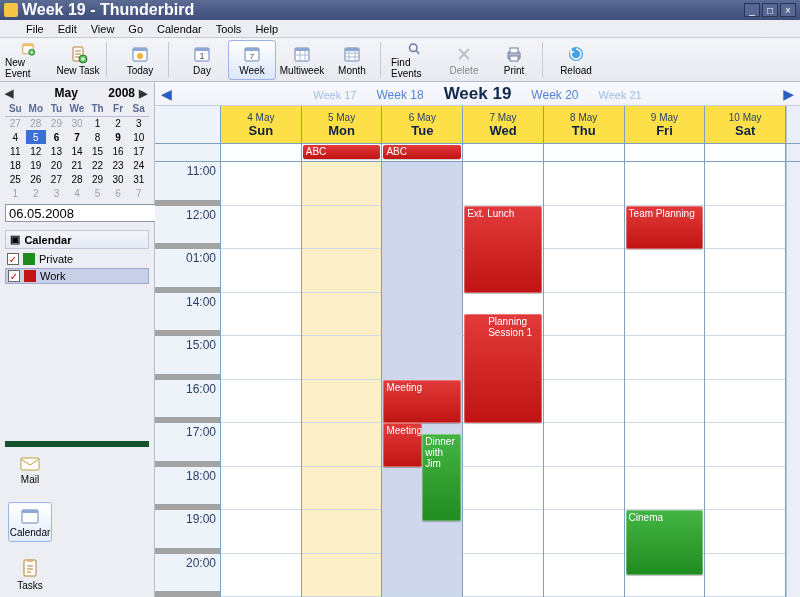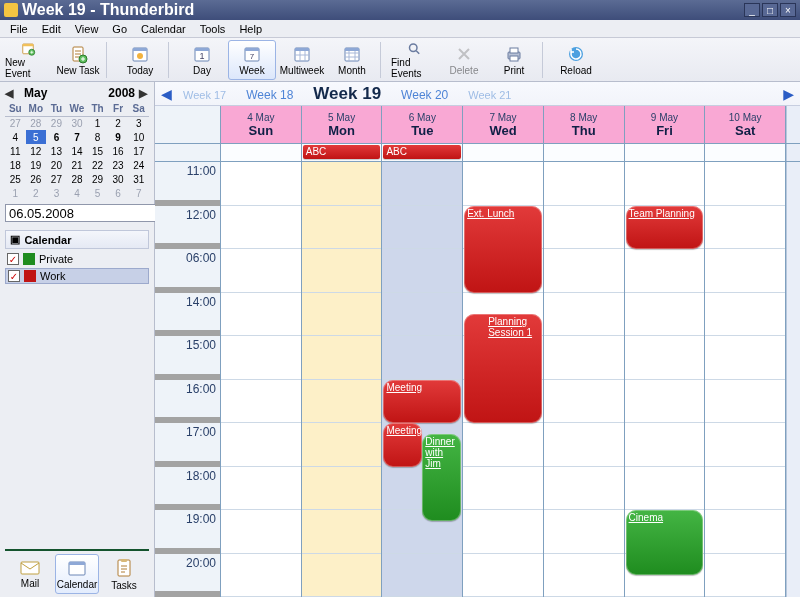--- a/index.html
+++ b/index.html
@@ -6,90 +6,90 @@
 body { background: #eceef3; width: 800px; height: 597px; overflow: hidden; font-size: 11px; }
 
 
 .titlebar { height: 20px; background: linear-gradient(#5b6b94, #3e4d7a); color: #fff; display: flex; align-items: center; padding: 0 4px; }
 .titlebar .icon { width: 14px; height: 14px; background: #f4c542; border-radius: 2px; margin-right: 4px; }
 .titlebar .title { flex: 1; font-weight: bold; font-size: 16px; }
 .titlebar .winbtns { display: flex; gap: 2px; }
 .titlebar .winbtns span { width: 16px; height: 14px; border: 1px solid #2a3558; background: #586894; display: flex; align-items: center; justify-content: center; font-size: 10px; cursor: default; }
 
 
-.menubar { height: 18px; background: #eceef3; display: flex; align-items: center; padding: 0 4px; gap: 2px; border-bottom: 1px solid #c7cad6; }
+.menubar { height: 18px; background: #eceef3; display: flex; align-items: center; padding: 0 20px; gap: 2px; border-bottom: 1px solid #c7cad6; }
 .menubar span { padding: 1px 6px; cursor: default; }
 
 
 .toolbar { height: 44px; background: linear-gradient(#f4f5f9, #e8eaf1); border-bottom: 1px solid #b7bdcd; display: flex; align-items: center; padding: 0 4px; gap: 2px; }
 .tbtn { width: 48px; height: 40px; display: flex; flex-direction: column; align-items: center; justify-content: center; gap: 1px; border: 1px solid transparent; border-radius: 3px; cursor: default; font-size: 10px; }
 .tbtn.active { border: 1px solid #9bb4e5; background: linear-gradient(#fff,#dce7fb); }
 .tbtn.disabled { opacity: .45; }
 .tbtn .ticon { width: 20px; height: 20px; }
 .tsep { width: 6px; height: 36px; border-left: 1px solid #c5cad8; margin: 0 2px; }
 
 
 .main { display: flex; height: calc(597px - 20px - 18px - 44px); }
 
 
 .sidebar { width: 155px; background: #eceef3; border-right: 1px solid #b7bdcd; display: flex; flex-direction: column; padding: 4px 5px 0 5px; }
 .mini-hdr { display: flex; align-items: center; justify-content: space-between; font-weight: bold; font-size: 12px; margin-bottom: 2px; }
 .mini-hdr .nav { width: 10px; cursor: default; font-size: 11px; color: #333; }
-.mini-hdr .mo { flex: 1; text-align: left; padding-left: 9px;}
+.mini-hdr .mo { flex: 1; text-align: center; padding-left: 9px;}
 .mini-hdr .yr { padding-right: 4px;}
 .mini { width: 100%; border-collapse: collapse; table-layout: fixed; }
 .mini th, .mini td { width: 20px; height: 14px; text-align: center; font-size: 10px; }
 .mini th { color: #5b6b94; border-bottom: 1px solid #b7bdcd; }
 .mini td.gray { color: #9aa0b0; }
 .mini td.bold { font-weight: bold; }
 .mini td.sel { background: #3b6fd4; color: #fff; }
 .datebox { margin-top: 4px; display: flex; }
 .datebox input { flex: 1; height: 18px; font-size: 13px; padding: 0 3px; border: 1px solid #9097ab; }
 .datebox button { width: 18px; height: 18px; border: 1px solid #9097ab; background: linear-gradient(#f7f8fb,#d8ddeb); font-size: 8px; }
 .sec-hdr { margin-top: 8px; font-weight: bold; font-size: 11px; background: linear-gradient(#f4f6fb,#e5e9f4); border: 1px solid #c0c7da; padding: 2px 4px; display: flex; align-items: center; gap: 4px; }
 .cal-list { margin-top: 3px; display: flex; flex-direction: column; gap: 2px; }
 .cal-item { display: flex; align-items: center; gap: 4px; padding: 1px 2px; }
 .cal-item.sel { background: #c7d0e7; border: 1px solid #9ca9cc; }
 .cal-item .ck { width: 12px; height: 12px; border: 1px solid #666; background: #fff; display: flex; align-items: center; justify-content: center; font-size: 10px; color: #c00; }
 .cal-item .sw { width: 12px; height: 12px; }
 .sidebar-spacer { flex: 1; }
-.bottom-tabs { display: flex; gap: 3px; padding: 3px; border-top: 2px solid #14532d; }
+.bottom-tabs { display: flex; gap: 12px; padding: 3px; border-top: 6px solid #14532d; flex-direction: column; }
 .btab { width: 44px; height: 40px; display: flex; flex-direction: column; align-items: center; justify-content: center; gap: 2px; font-size: 10px; border: 1px solid transparent; border-radius: 3px; }
 .btab.active { border: 1px solid #9bb4e5; background: linear-gradient(#fff,#e3ecfd); }
 
 
 .calview { flex: 1; display: flex; flex-direction: column; background: #fff; position: relative; }
 .weeknav { height: 24px; display: flex; align-items: center; padding: 0 6px; gap: 6px; background: linear-gradient(#f7f9fe,#f2f4fa); border-bottom: 1px solid #c7cee0; }
 .weeknav .arrow { width: 16px; color: #2b5dc5; cursor: default; font-size: 14px; }
-.weeknav .wks { flex: 1; display: flex; justify-content: flex-start; gap: 20px; align-items: baseline; }
+.weeknav .wks { flex: 1; display: flex; justify-content: center; gap: 20px; align-items: baseline; }
 .weeknav .wk { color: #9fbde5; font-size: 11px; }
 .weeknav .wk.near { color: #4e84d6; font-size: 12px; }
 .weeknav .wk.cur { color: #13294b; font-size: 17px; font-weight: bold; }
 
 .dayhdr { height: 38px; display: flex; border-bottom: 1px solid #7fa0bf; }
 .dayhdr .timecol { width: 66px; background: #eef3f9; border-right: 1px solid #7fa0bf; }
-.dayhdr .day { flex: 1; border-right: 1px solid #7fa0bf; display: flex; flex-direction: column; align-items: center; justify-content: center; background: #f9a8d4; }
+.dayhdr .day { flex: 1; border-right: 1px solid #7fa0bf; display: flex; flex-direction: column; align-items: center; justify-content: center; background: #fde047; }
 .dayhdr .day .num { font-size: 10px; color: #2a4069; }
 .dayhdr .day .dow { font-size: 13px; font-weight: bold; color: #0f1f45; }
 .scrollcol { width: 14px; background: #e9eef8; border-left: 1px solid #b7c7dc; }
 
 .allday { height: 18px; display: flex; border-bottom: 1px solid #7fa0bf; }
 .allday .timecol { width: 66px; background: #eef3f9; border-right: 1px solid #7fa0bf; }
 .allday .day { flex: 1; border-right: 1px solid #7fa0bf; background: #fbfdff; padding: 1px; }
 
 .grid { flex: 1; display: flex; overflow: hidden; position: relative; }
 .grid .timecol { width: 66px; background: #eef3f9; border-right: 1px solid #7fa0bf; display: flex; flex-direction: column; }
 .grid .timecol .slot { flex: 1; border-bottom: 6px solid #a3a3a3; display: flex; align-items: flex-start; justify-content: flex-end; padding: 2px 4px 0 0; font-size: 12px; font-weight: normal; color: #2a4069; }
 .grid .days { flex: 1; display: flex; position: relative; }
 .grid .daycol { flex: 1; border-right: 1px solid #7fa0bf; display: flex; flex-direction: column; position: relative; }
 .grid .daycol .slot { flex: 1; border-bottom: 1px solid #cdd9e6; }
 .grid .daycol.mon .slot { background: #fdf0c8; }
 .grid .daycol.tue .slot { background: #ced7eb; }
 
-.evt { position: absolute; left: 1px; right: 1px; border-radius: 10px; color: #fff; font-size: 10px; padding: 2px 3px; overflow: hidden; box-shadow: inset 0 0 0 1px rgba(255,255,255,.3), 0 1px 1px rgba(0,0,0,.25); text-decoration: underline; }
+.evt { position: absolute; left: 1px; right: 1px; border-radius: 2px; color: #fff; font-size: 10px; padding: 2px 3px; overflow: hidden; box-shadow: inset 0 0 0 1px rgba(255,255,255,.3), 0 1px 1px rgba(0,0,0,.25); }
 .evt.red { background: linear-gradient(#e23a3a,#c01414); }
 .evt.green { background: linear-gradient(#44b544,#1f8c1f); }
 .pill { height: 14px; line-height: 13px; border-radius: 2px; color: #fff; font-size: 10px; padding: 0 3px; overflow: hidden; box-shadow: 0 1px 1px rgba(0,0,0,.2); }
 .pill.red { background: linear-gradient(#e23a3a,#c01414); }
 
 svg { display: block; }
 </style>
 </head>
 <body>
 
@@ -390,21 +390,21 @@
         <div class="day" id="ad4"></div>
         <div class="day" id="ad5"></div>
         <div class="day" id="ad6"></div>
         <div class="scrollcol"></div>
       </div>
 
     <div class="grid">
       <div class="timecol" id="timecol">
           <div class="slot">11:00</div>
           <div class="slot">12:00</div>
-          <div class="slot">06:00</div>
+          <div class="slot">01:00</div>
           <div class="slot">14:00</div>
           <div class="slot">15:00</div>
           <div class="slot">16:00</div>
           <div class="slot">17:00</div>
           <div class="slot">18:00</div>
           <div class="slot">19:00</div>
           <div class="slot">20:00</div>
         </div>
       <div class="days" id="days">
           <div class="daycol " id="col0">

